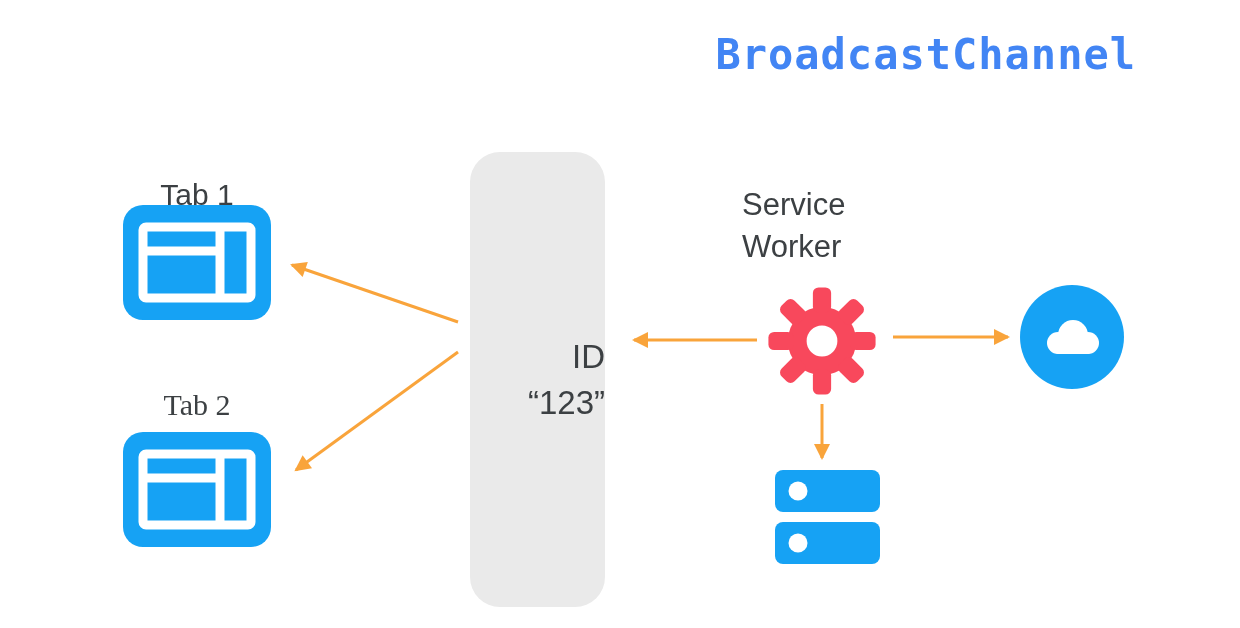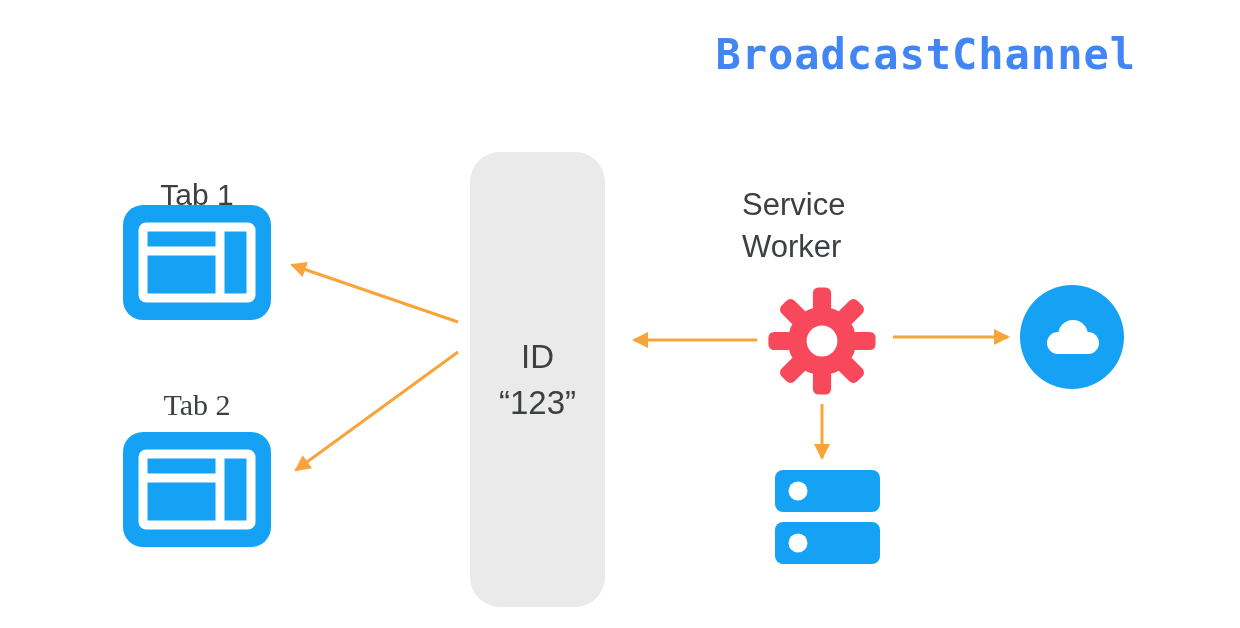--- a/index.html
+++ b/index.html
@@ -37,21 +37,21 @@
   .pill {
     position: absolute;
     left: 470px;
     top: 152px;
     width: 135px;
     height: 455px;
     background: var(--pill-gray);
     border-radius: 30px;
     display: flex;
     flex-direction: column;
-    align-items: center;
+    align-items: flex-end;
     justify-content: center;
     gap: 8px;
     font-size: 33px;
     color: var(--text-dark);
   }
   .sw-label {
     position: absolute;
     left: 742px;
     top: 184px;
     width: 160px;

